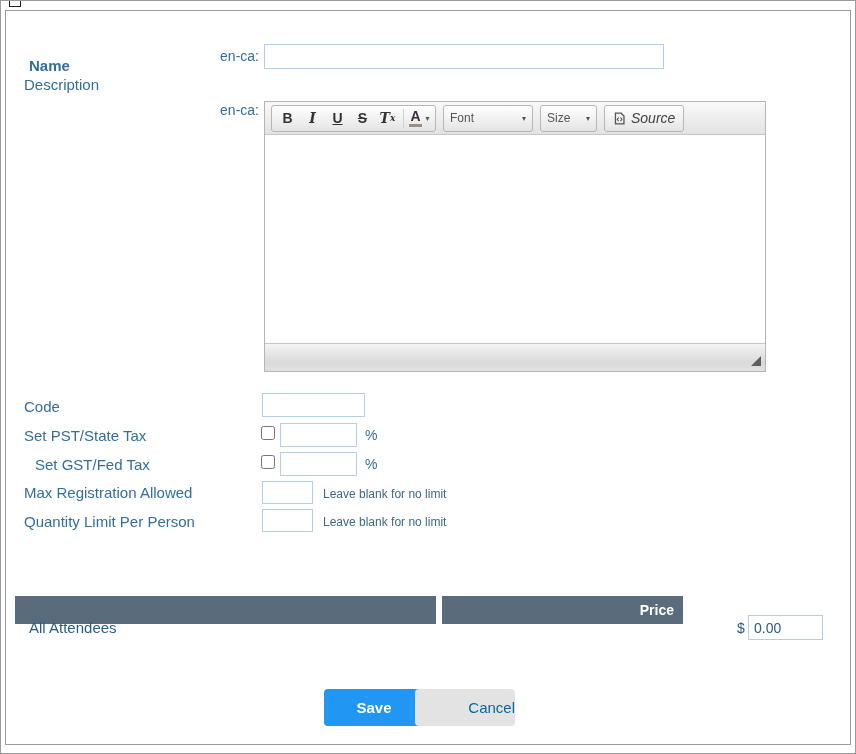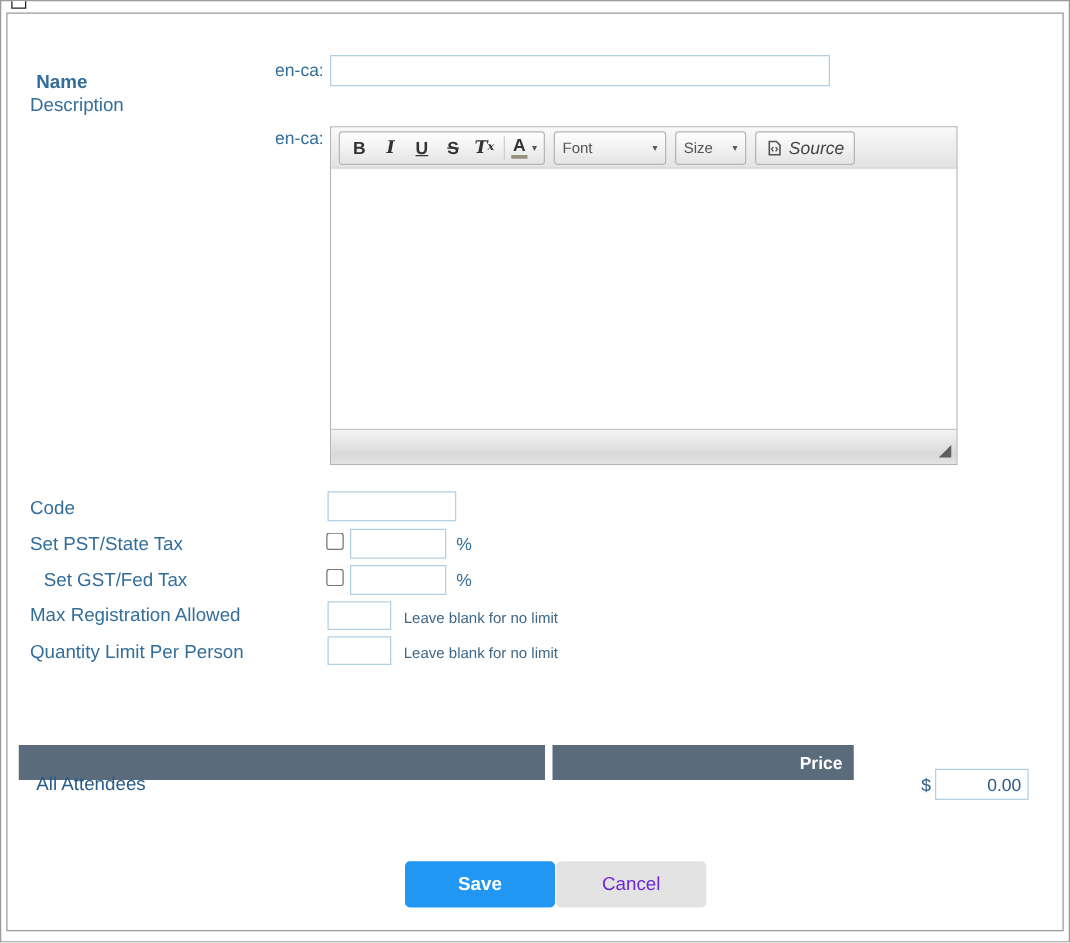--- a/index.html
+++ b/index.html
@@ -40,26 +40,26 @@
   .cke-bottom { height:28px; flex:none; background:linear-gradient(#f4f4f4 0%, #d9d9d9 70%, #e2e2e2 100%); border-top:1px solid #c6c6c6; position:relative; }
   .resize { position:absolute; right:4px; bottom:5px; width:0; height:0; border-left:10px solid transparent; border-bottom:10px solid #5e5e5e; cursor:se-resize; }
 
   
   .tbl-header { position:absolute; left:14px; top:595px; width:668px; height:28px; display:flex; }
   .th1 { width:421px; background:#5a6b7c; }
   .th-gap { width:6px; background:#fff; }
   .th2 { flex:1; background:#5a6b7c; color:#fff; font-weight:bold; font-size:14px; text-align:right; line-height:28px; padding-right:9px; }
   .row-name { color:#2a5a87; font-size:15px; }
   .currency { color:#2a5a87; font-size:14px; }
-  .price-in { text-align:right; }
+  .price-in { }
 
   
-  .btn { position:absolute; top:688px; width:120px; height:37px; border:none; border-radius:4px; font-size:15px; font-family:inherit; cursor:pointer; }
+  .btn { position:absolute; top:688px; width:100px; height:37px; border:none; border-radius:4px; font-size:15px; font-family:inherit; cursor:pointer; }
   .btn-save { left:323px; background:#2196f3; color:#fff; font-weight:bold; }
-  .btn-cancel { left:444px; background:#e3e3e3; color:#6d28d9; }
+  .btn-cancel { left:414px; background:#e3e3e3; color:#0369a1;text-align:right; }
 </style>
 </head>
 <body>
 
 <div class="screen">
   <div class="stray-box"></div>
 
   <div class="panel"></div>
 
   <div class="abs lbl lbl-bold" style="left:28px; top:24px;">Name</div>

